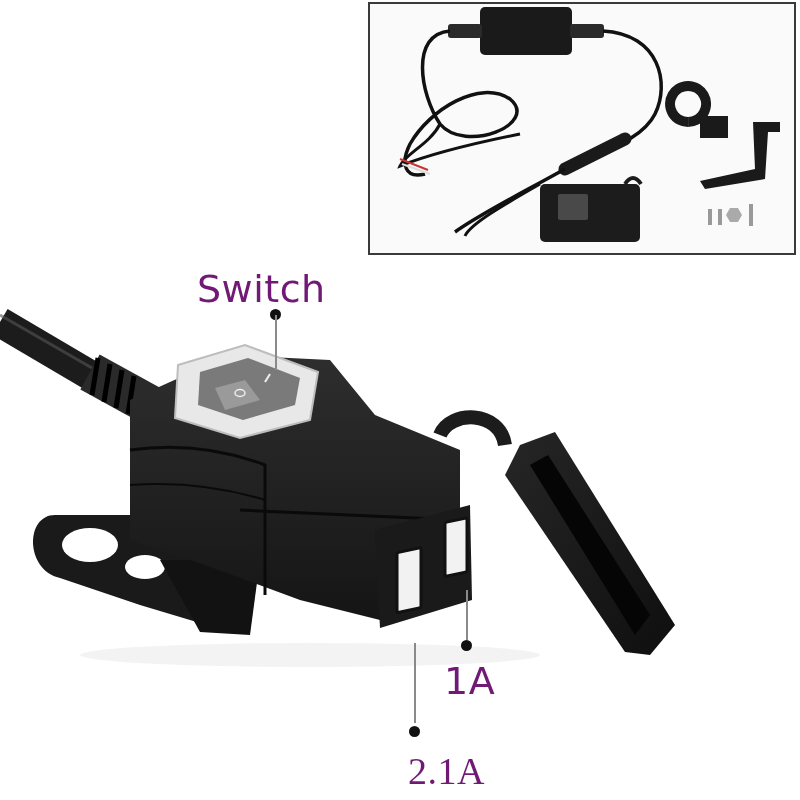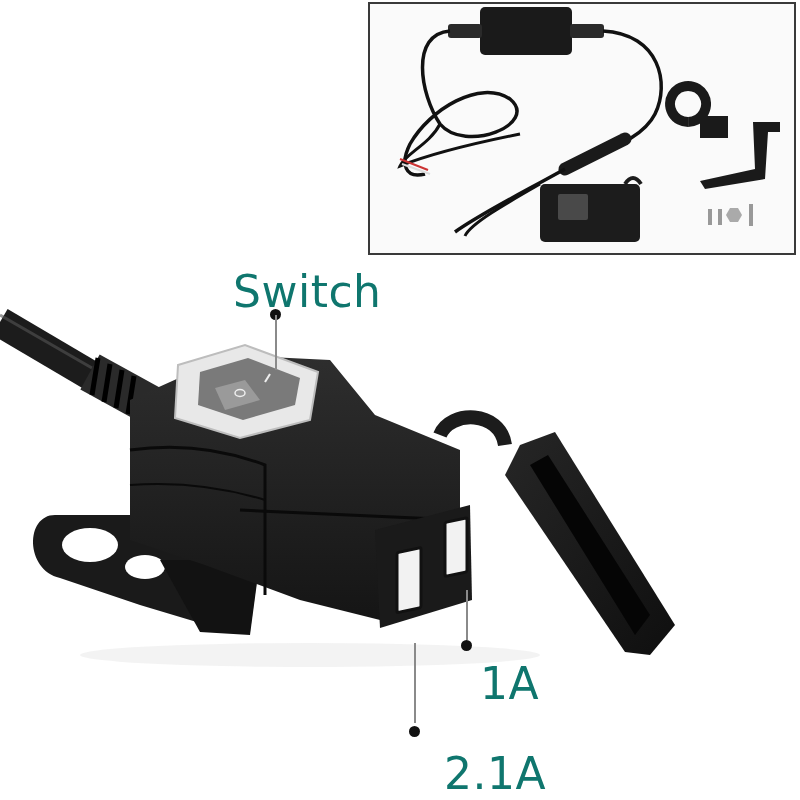--- a/index.html
+++ b/index.html
@@ -8,22 +8,22 @@
       background: #ffffff;
       font-family: "DejaVu Sans", "Liberation Sans", sans-serif;
     }
     .inset {
       position: absolute; left: 368px; top: 2px; width: 428px; height: 253px;
       border: 2px solid #3a3a3a; box-sizing: border-box; background: #fafafa;
     }
     .inset svg, .main-photo svg { position: absolute; left: 0; top: 0; }
     .main-photo { position: absolute; left: 0; top: 260px; width: 800px; height: 540px; }
     .callout-label {
-      position: absolute; color: #0f766e; font-size: 44px; letter-spacing: 0.5px;
-      line-height: 1; white-space: nowrap; margin-left: 36px;
+      position: absolute; color: #701a75; font-size: 38px; letter-spacing: 0.5px;
+      line-height: 1; white-space: nowrap;
     }
     .callout-dot { position: absolute; width: 11px; height: 11px; border-radius: 50%; background: #111; }
     .callout-line { position: absolute; width: 2px; background: #8a8a8a; }
   </style>
 </head>
 <body>
 
 <div class="inset">
   <svg width="424" height="249" viewBox="0 0 424 249">
 
@@ -111,13 +111,13 @@
 <div class="callout-label" style="left:197px; top:270px;">Switch</div>
 <div class="callout-dot" style="left:270px; top:309px;"></div>
 <div class="callout-line" style="left:275px; top:315px; height:55px;"></div>
 
 <div class="callout-line" style="left:466px; top:590px; height:50px;"></div>
 <div class="callout-dot" style="left:461px; top:640px;"></div>
 <div class="callout-label" style="left:444px; top:662px;">1A</div>
 
 <div class="callout-line" style="left:414px; top:643px; height:80px;"></div>
 <div class="callout-dot" style="left:409px; top:726px;"></div>
-<div class="callout-label" style="left:408px; top:752px;">2.1A</div>
+<div class="callout-label" style="left:408px; top:752px;font-family:Liberation Serif, serif;">2.1A</div>
 
 </body></html>

